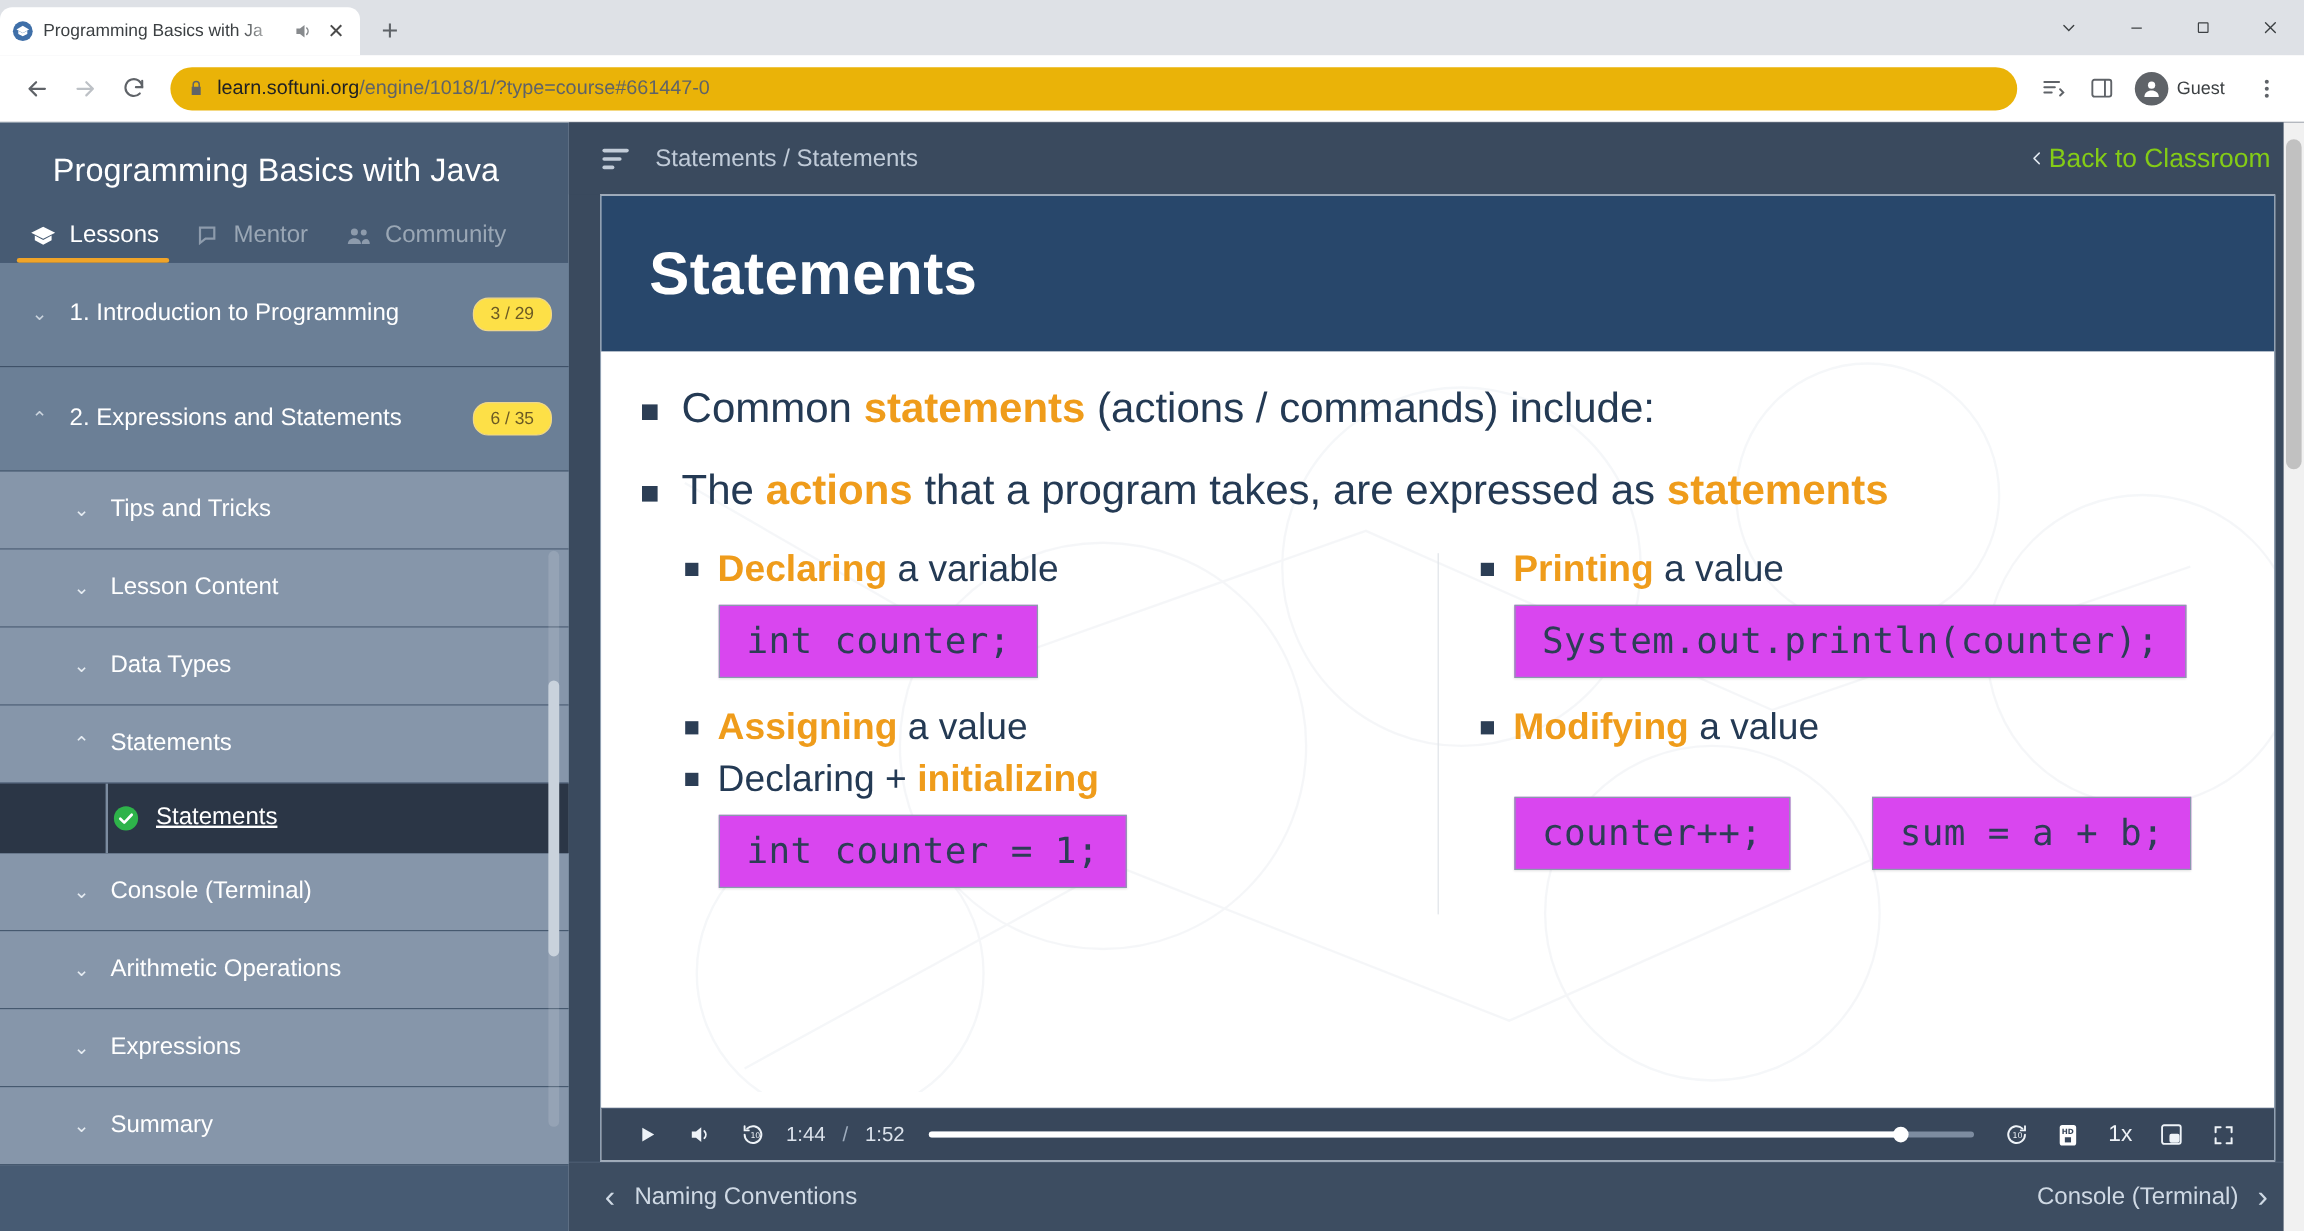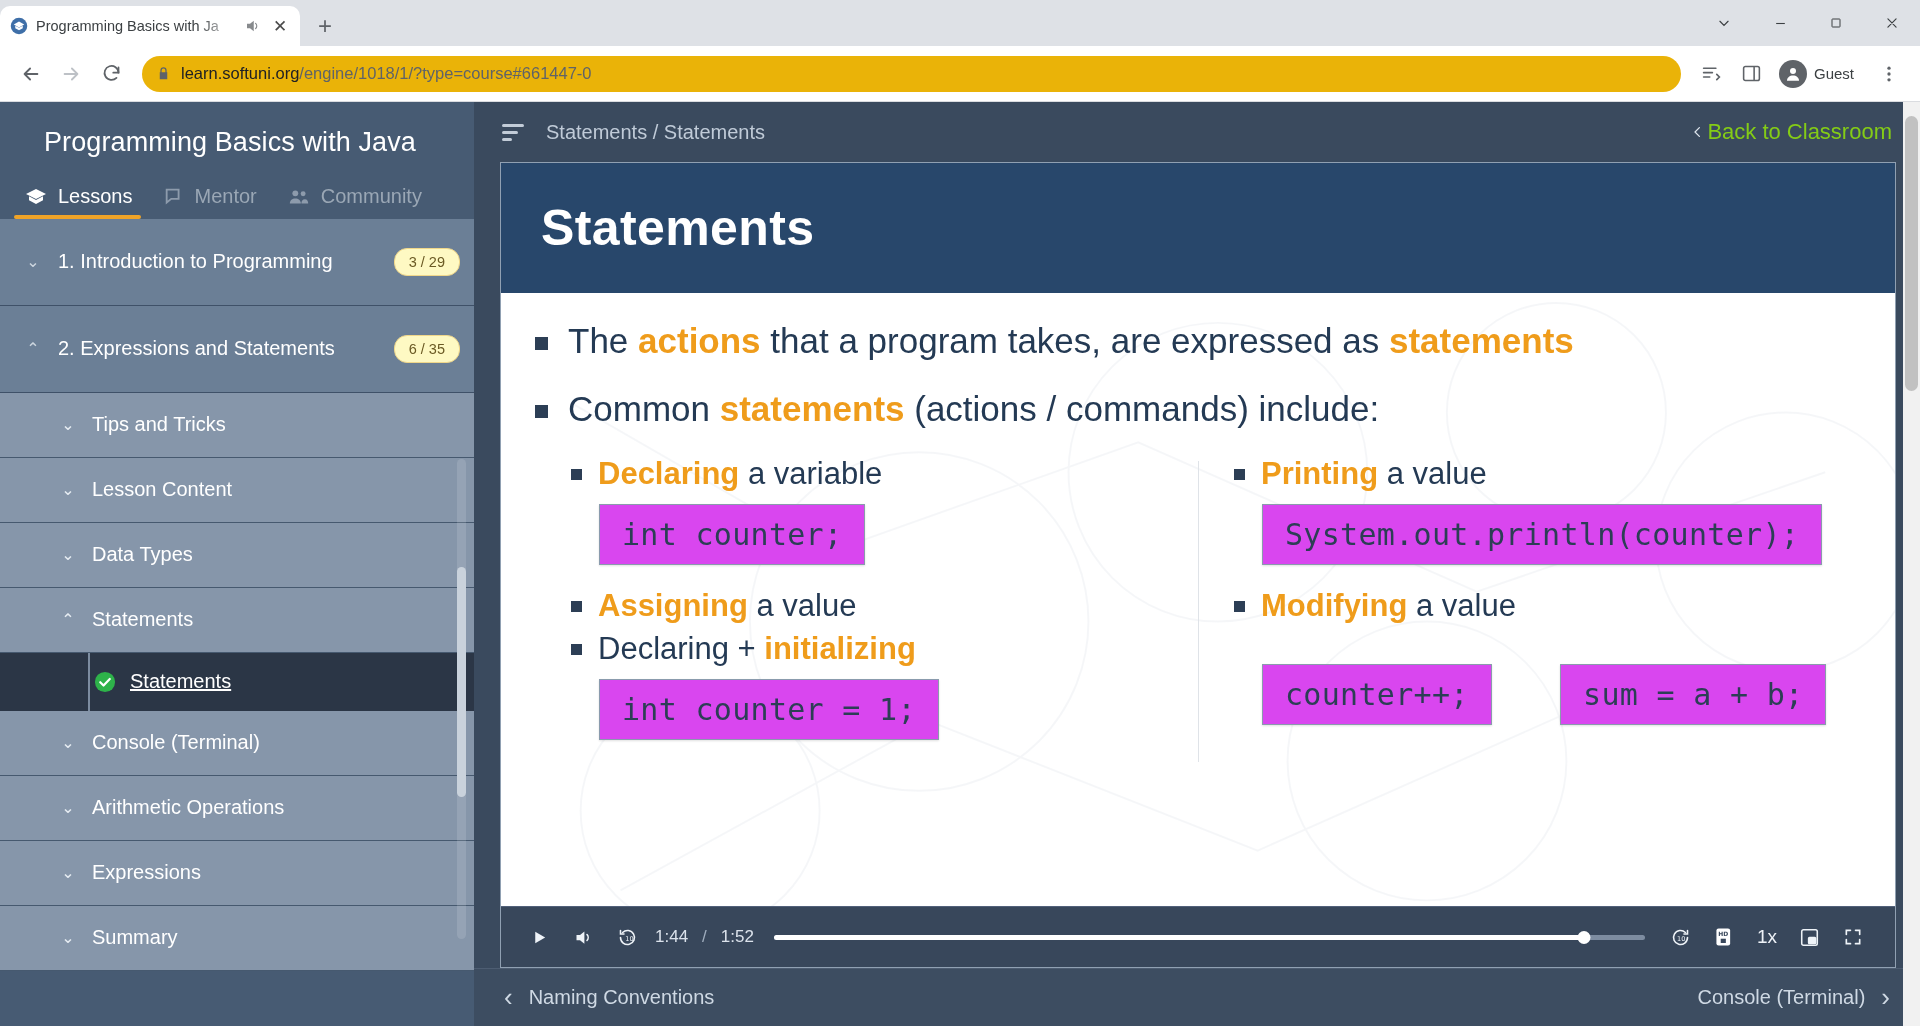--- a/index.html
+++ b/index.html
@@ -92,21 +92,21 @@
   .tree-scroll { position: absolute; inset: 0; overflow: hidden; }
 
   .chapter {
     background: #6b7f96; display: flex; align-items: center; gap: 14px;
     padding: 18px 14px 18px 22px; border-bottom: 1px solid #3f5168; cursor: pointer;
     min-height: 87px;
   }
   .chapter .caret { color: #ccd5de; width: 22px; text-align: center; flex: none; }
   .chapter-label { color: #fff; font-size: 20px; line-height: 1.18; flex: 1; }
   .badge {
-    background: #fef9c3; color: #6b5a24; font-size: 14.5px; border-radius: 13px;
+    background: #fde047; color: #6b5a24; font-size: 14.5px; border-radius: 13px;
     padding: 5px 14px; white-space: nowrap; flex: none; border: 1px solid #f0d78a; margin-left: 12px;
   }
 
   .topic {
     background: #8696aa; display: flex; align-items: center; gap: 14px;
     padding: 19px 14px 19px 58px; border-bottom: 1px solid #46596f; cursor: pointer;
     min-height: 65px;
   }
   .topic .caret { color: #e6ecf2; width: 20px; text-align:center; flex: none; }
   .topic-label { color: #fff; font-size: 20px; }
@@ -182,21 +182,21 @@
     padding: 12px 22px; display: inline-block;
     box-shadow: 0 1px 2px rgba(0,0,0,.12);
   }
   .code {
     font-family: "DejaVu Sans Mono", "Liberation Mono", monospace;
     font-size: 30px; color: #2c3e55; white-space: pre; letter-spacing: .3px;
   }
 
   
   .playerbar {
-    height: 61px; background: #38475b; display: flex; align-items: center; gap: 0;
+    height: 44px; background: #38475b; display: flex; align-items: center; gap: 0;
     padding: 0 20px 0 16px; flex: none; border-top: 1px solid #52617a;
   }
   .pl-btn { width: 44px; height: 46px; display:flex;align-items:center;justify-content:center;
             color:#e8edf3; cursor:pointer; flex:none; }
   .pl-time { color:#dce3ec; font-size: 17px; padding: 0 6px; white-space: nowrap; flex: none; }
   .pl-sep { color:#9fadbe; font-size: 17px; padding: 0 8px; flex: none; }
   .pl-track {
     flex: 1; height: 22px; display:flex; align-items:center; margin: 0 14px; cursor:pointer;
     position: relative;
   }
@@ -463,26 +463,26 @@
                   <circle cx="420" cy="330" r="170"></circle>
                 <circle cx="930" cy="470" r="140"></circle>
                   <circle cx="200" cy="520" r="120"></circle>
                 <path d="M70 110 L330 260 L640 150 L980 300 L1330 180"></path>
                 <path d="M120 600 L430 430 L760 560 L1120 400"></path>
               </g>
             </svg>
 
             <div class="bullet-l1">
               <span class="sq"></span>
-              <span class="t1">The <span class="hl">actions</span> that a program takes, are expressed as <span class="hl">statements</span></span>
+              <span class="t1">Common <span class="hl">statements</span> (actions / commands) include:</span>
             </div>
 
             <div class="bullet-l1">
               <span class="sq"></span>
-              <span class="t1">Common <span class="hl">statements</span> (actions / commands) include:</span>
+              <span class="t1">The <span class="hl">actions</span> that a program takes, are expressed as <span class="hl">statements</span></span>
             </div>
 
             <div class="cols">
               <div class="col-sep"></div>
 
               <div class="col">
                 <div class="bullet-l2">
                   <span class="sq sm"></span>
                   <span class="t2"><span class="hl">Declaring</span><span> a variable</span></span>
                 </div>

